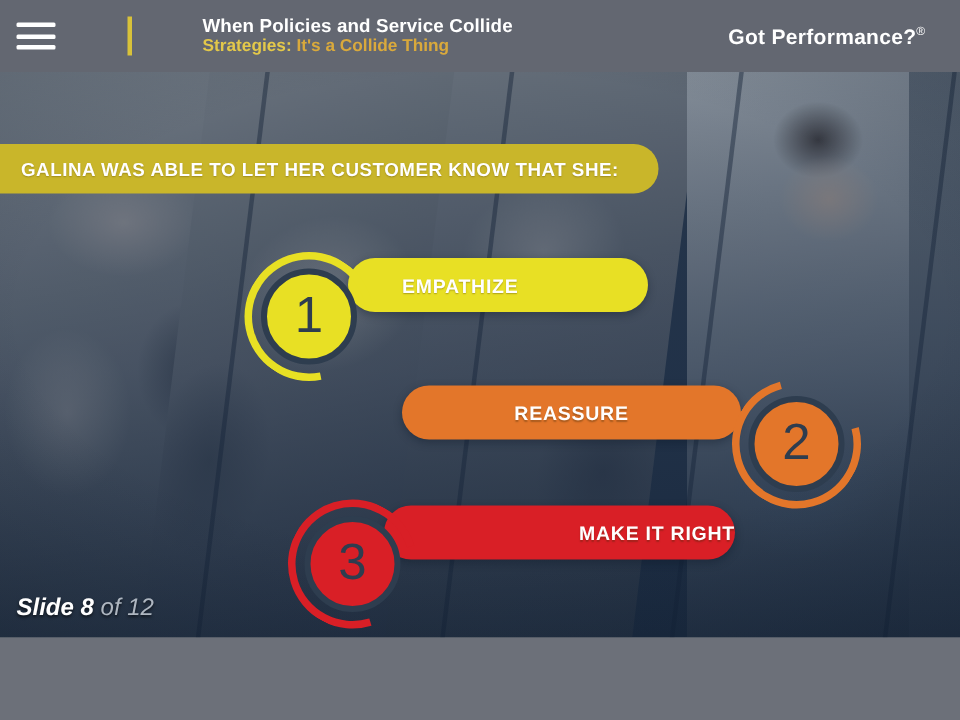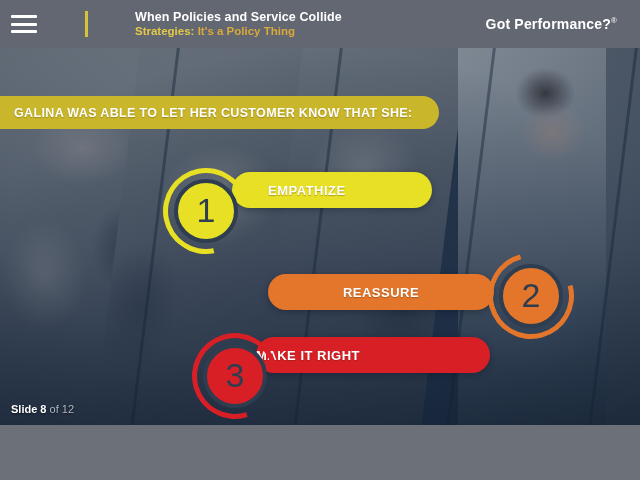--- a/index.html
+++ b/index.html
@@ -182,43 +182,44 @@
   #step1 .badge { left:163px; top:145px; }
   #step1 .badge { left:163px; top:18px; }
   #step1 .arc {
     border-color:#e8e024 transparent #e8e024 #e8e024;
     transform:rotate(34deg);
   }
   #step1 .disc { background:#e8e024; }
 
   
   #step2 { left:0; top:205px; width:640px; height:90px; }
-  #step2 .pill { left:268px; top:22px; width:226px; background:#e3762a; justify-content:center;margin-top:17px; }
+  #step2 .pill { left:268px; top:22px; width:226px; background:#e3762a; justify-content:center; }
   #step2 .badge { left:488px; top:18px; }
   #step2 .arc {
     border-color:#e3762a #e3762a transparent #e3762a;
     transform:rotate(-150deg);
   }
   #step2 .disc { background:#e3762a; }
 
   
   #step3 { left:0; top:285px; width:640px; height:90px; }
-  #step3 .pill { left:256px; top:22px; width:234px; background:#d91f26; justify-content:flex-start; }
+  #step3 .pill { left:256px; top:22px; width:234px; background:#d91f26; justify-content:flex-end; }
   #step3 .badge { left:192px; top:18px; }
   #step3 .arc {
     border-color:#d91f26 transparent #d91f26 #d91f26;
     transform:rotate(28deg);
   }
   #step3 .disc { background:#d91f26; }
 
   
   #counter {
     position:absolute; left:11px; bottom:10px;
-    font-size:11px; z-index:25;
+    font-size:16px; z-index:25;
     text-shadow:0 1px 2px rgba(0,0,0,.6);
+    font-style:italic;
   }
   #counter .a { color:#ffffff; font-weight:bold; }
   #counter .b { color:#aeb6c0; font-weight:normal; }
 
   
   #lb-top { position:absolute; left:0; top:0; width:640px; height:30px; background:#6c7079; z-index:30; }
   #lb-bot { position:absolute; left:0; top:425px; width:640px; height:55px; background:#6c7079; z-index:30; }
 </style>
 </head>
 <body>
@@ -295,21 +296,21 @@
     <div id="hamburger">
       <i></i>
       <i></i>
       <i></i>
     </div>
     <div id="hdr-divider"></div>
     <div id="hdr-titles">
       <div id="hdr-title">When Policies and Service Collide</div>
       <div id="hdr-sub">
         <span class="s1">Strategies:</span>
-        <span class="s2">It's a Policy Thing</span>
+        <span class="s2">It's a Collide Thing</span>
       </div>
     </div>
     <div id="brand">
       <span>Got Performance?</span><sup>®</sup>
     </div>
   </div>
 
 </div>
 
 </body></html>

